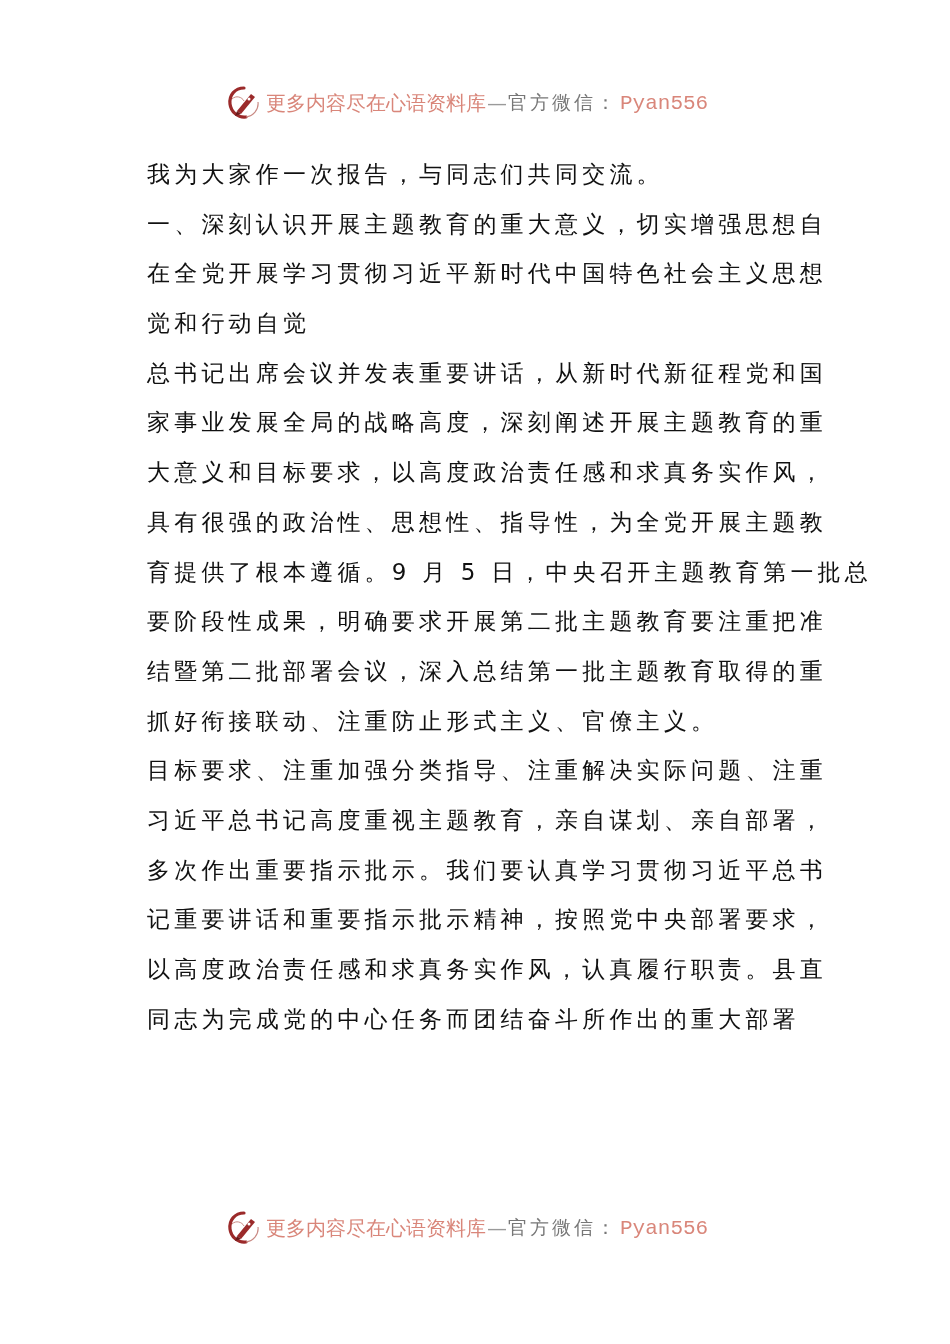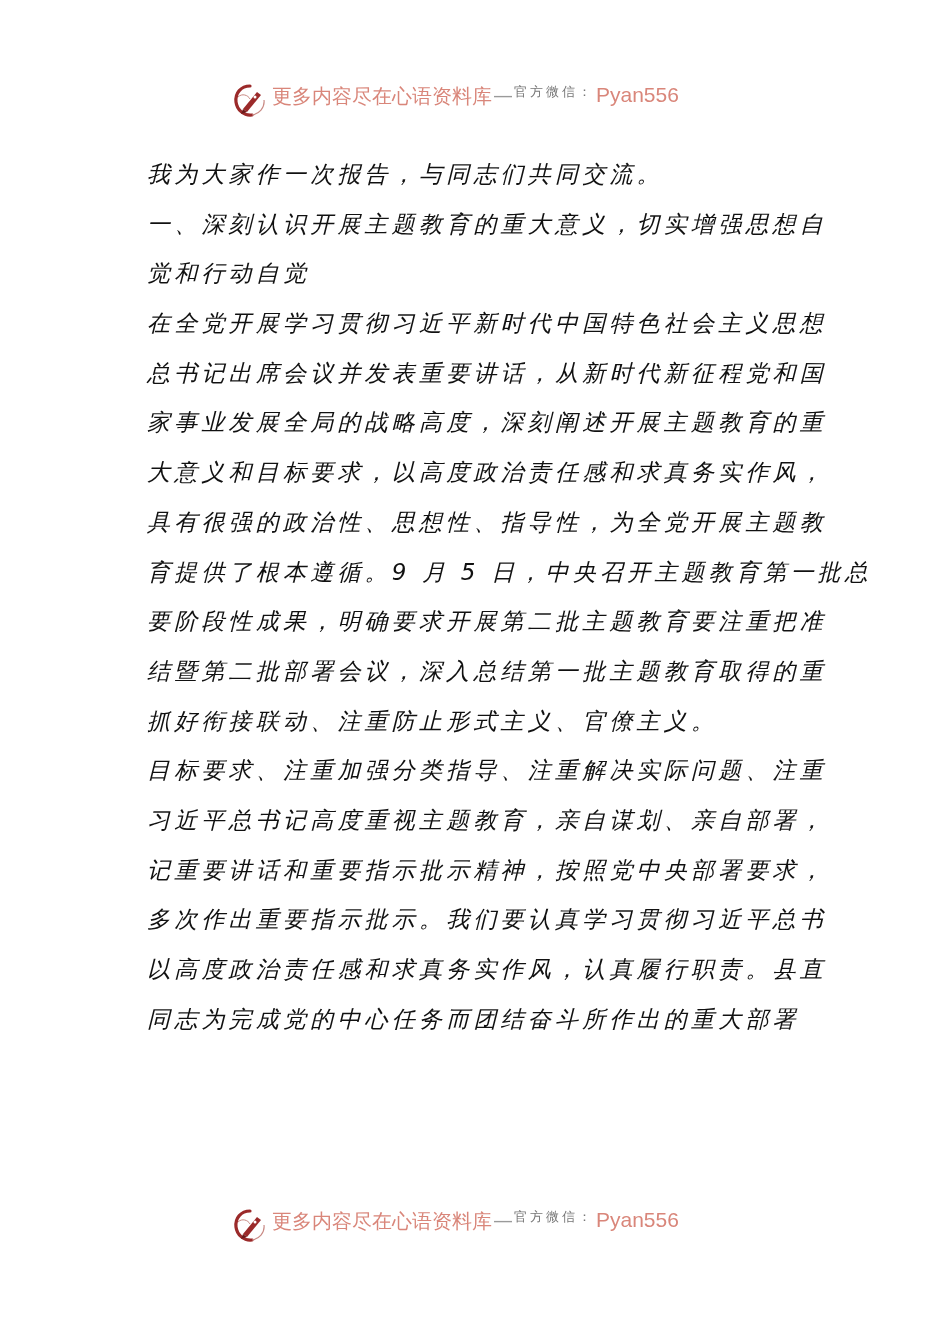--- a/index.html
+++ b/index.html
@@ -10,24 +10,24 @@
     body {
       width: 950px;
       height: 1344px;
       position: relative;
       overflow: hidden;
       font-family: "DejaVu Sans", "Liberation Sans", sans-serif;
       color: #111111;
     }
     .banner {
       position: absolute;
-      left: 232px;
+      left: 226px;
       height: 40px;
       display: flex;
-      align-items: flex-start;
+      align-items: center;
       white-space: nowrap;
     }
     .banner.top { top: 83px; }
     .banner.bottom { top: 1208px; }
     .logo {
       width: 36px;
       height: 36px;
       margin-right: 4px;
       flex: 0 0 auto;
     }
@@ -37,36 +37,35 @@
       color: #d9867a;
       letter-spacing: 0px;
     }
     .banner-dash {
       font-size: 20px;
       color: #9a9a9a;
       margin: 0 1px;
     }
     .banner-wechat {
       font-family: "DejaVu Serif", "Liberation Serif", serif;
-      font-size: 13px;
+      font-size: 19px;
       color: #777777;
       letter-spacing: 3px;
     }
     .banner-id {
-      font-family: Liberation Sans, sans-serif;
+      font-family: Liberation Mono, monospace;
       font-size: 21px;
       color: #d9867a;
       margin-left: 2px;
     }
     .content {
       position: absolute;
       left: 147px;
       top: 150px;
       width: 660px;
-      font-style: italic;
     }
     .line {
       font-size: 23px;
       line-height: 49.7px;
       height: 49.7px;
       letter-spacing: 4.2px;
       white-space: nowrap;
       color: #111;
     }
   </style>
@@ -84,34 +83,34 @@
   </svg>
   <span class="banner-main">更多内容尽在心语资料库</span>
   <span class="banner-dash">—</span>
   <span class="banner-wechat">官方微信：</span>
   <span class="banner-id">Pyan556</span>
 </div>
 
 <div class="content">
   <div class="line">我为大家作一次报告，与同志们共同交流。</div>
   <div class="line">一、深刻认识开展主题教育的重大意义，切实增强思想自</div>
+  <div class="line">在全党开展学习贯彻习近平新时代中国特色社会主义思想</div>
   <div class="line">觉和行动自觉</div>
-  <div class="line">在全党开展学习贯彻习近平新时代中国特色社会主义思想</div>
   <div class="line">总书记出席会议并发表重要讲话，从新时代新征程党和国</div>
   <div class="line">家事业发展全局的战略高度，深刻阐述开展主题教育的重</div>
   <div class="line">大意义和目标要求，以高度政治责任感和求真务实作风，</div>
   <div class="line">具有很强的政治性、思想性、指导性，为全党开展主题教</div>
   <div class="line">育提供了根本遵循。9 月 5 日，中央召开主题教育第一批总</div>
   <div class="line">要阶段性成果，明确要求开展第二批主题教育要注重把准</div>
   <div class="line">结暨第二批部署会议，深入总结第一批主题教育取得的重</div>
   <div class="line">抓好衔接联动、注重防止形式主义、官僚主义。</div>
   <div class="line">目标要求、注重加强分类指导、注重解决实际问题、注重</div>
   <div class="line">习近平总书记高度重视主题教育，亲自谋划、亲自部署，</div>
+  <div class="line">多次作出重要指示批示。我们要认真学习贯彻习近平总书</div>
   <div class="line">记重要讲话和重要指示批示精神，按照党中央部署要求，</div>
-  <div class="line">多次作出重要指示批示。我们要认真学习贯彻习近平总书</div>
   <div class="line">以高度政治责任感和求真务实作风，认真履行职责。县直</div>
   <div class="line">同志为完成党的中心任务而团结奋斗所作出的重大部署</div>
 </div>
 
 <div class="banner bottom">
   <svg class="logo" viewBox="0 0 36 36">
     <path d="M18 3 C9 3 3 10 4 19 C5 27 12 33 20 32" fill="none" stroke="#9b2a2a" stroke-width="3.2" stroke-linecap="round"></path>
     <path d="M20 32 C27 31 33 25 32 17" fill="none" stroke="#c98a84" stroke-width="1.2"></path>
     <path d="M11 26 L25 9 L29 12 L15 29 Z" fill="#9b2a2a"></path>
     <path d="M11 26 L9 31 L15 29 Z" fill="#6b1a1a"></path>

